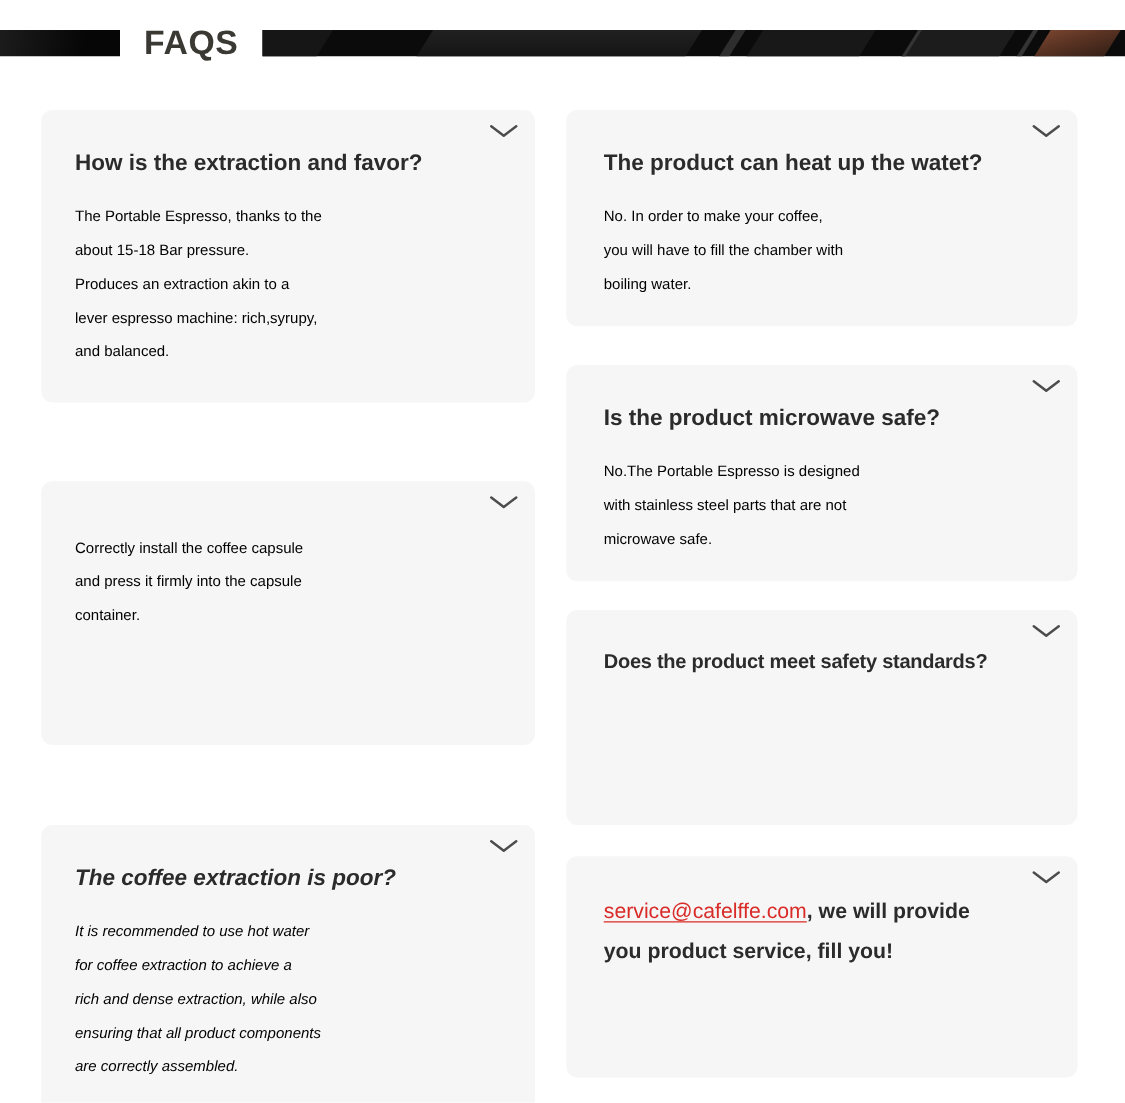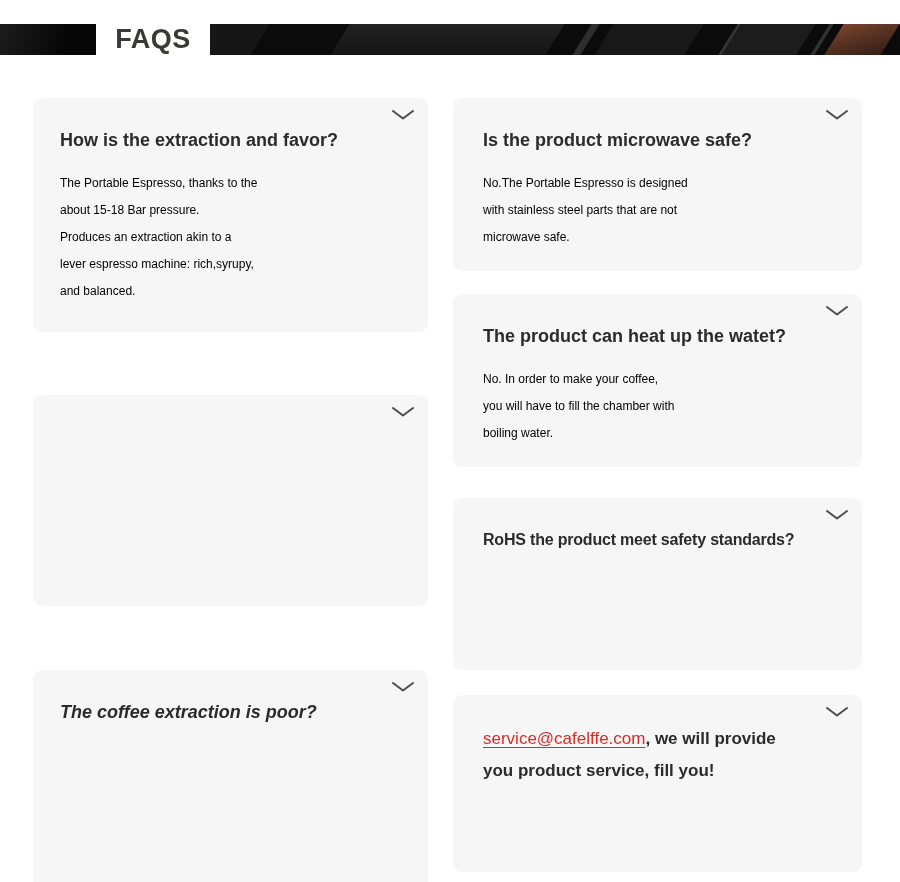--- a/index.html
+++ b/index.html
@@ -8,21 +8,21 @@
     height: 882px;
     background: #ffffff;
     font-family: "Liberation Sans", sans-serif;
     overflow: hidden;
     position: relative;
   }
 
   
   .banner {
     display: flex;
-    height: 31px;
+    height: 21px;
     margin-top: 24px;
   }
   .banner-left {
     width: 96px;
     background: linear-gradient(100deg, #1c1c1c 0%, #060606 70%);
   }
   .banner-label {
     width: 114px;
     display: flex;
     align-items: center;
@@ -155,58 +155,66 @@
 about 15-18 Bar pressure.
 Produces an extraction akin to a
 lever espresso machine: rich,syrupy,
 and balanced.</p>
     </div>
 
     <div class="card mL2">
       <svg class="chev" viewBox="0 0 26 13">
         <polyline points="3,3 13,10.5 23,3" fill="none" stroke="#4c4c4c" stroke-width="2" stroke-linecap="round" stroke-linejoin="round"></polyline>
       </svg>
+      <p class="a">Correctly install the coffee capsule
+and press it firmly into the capsule
+container.</p>
     </div>
 
     <div class="card mL3">
       <svg class="chev" viewBox="0 0 26 13">
         <polyline points="3,3 13,10.5 23,3" fill="none" stroke="#4c4c4c" stroke-width="2" stroke-linecap="round" stroke-linejoin="round"></polyline>
       </svg>
       <p class="q">The coffee extraction is poor?</p>
+      <p class="a">It is recommended to use hot water
+for coffee extraction to achieve a
+rich and dense extraction, while also
+ensuring that all product components
+are correctly assembled.</p>
     </div>
 
   </div>
 
   <div class="col col-right">
+
+    <div class="card mR1">
+      <svg class="chev" viewBox="0 0 26 13">
+        <polyline points="3,3 13,10.5 23,3" fill="none" stroke="#4c4c4c" stroke-width="2" stroke-linecap="round" stroke-linejoin="round"></polyline>
+      </svg>
+      <p class="q">The product can heat up the watet?</p>
+      <p class="a">No. In order to make your coffee,
+you will have to fill the chamber with
+boiling water.</p>
+    </div>
 
     <div class="card mR2">
       <svg class="chev" viewBox="0 0 26 13">
         <polyline points="3,3 13,10.5 23,3" fill="none" stroke="#4c4c4c" stroke-width="2" stroke-linecap="round" stroke-linejoin="round"></polyline>
       </svg>
       <p class="q">Is the product microwave safe?</p>
       <p class="a">No.The Portable Espresso is designed
 with stainless steel parts that are not
 microwave safe.</p>
     </div>
 
-    <div class="card mR1">
-      <svg class="chev" viewBox="0 0 26 13">
-        <polyline points="3,3 13,10.5 23,3" fill="none" stroke="#4c4c4c" stroke-width="2" stroke-linecap="round" stroke-linejoin="round"></polyline>
-      </svg>
-      <p class="q">The product can heat up the watet?</p>
-      <p class="a">No. In order to make your coffee,
-you will have to fill the chamber with
-boiling water.</p>
-    </div>
-
     <div class="card mR3">
       <svg class="chev" viewBox="0 0 26 13">
         <polyline points="3,3 13,10.5 23,3" fill="none" stroke="#4c4c4c" stroke-width="2" stroke-linecap="round" stroke-linejoin="round"></polyline>
       </svg>
-      <p class="q q-sm">RoHS the product meet safety standards?</p>
+      <p class="q q-sm">Does the product meet safety standards?</p>
     </div>
 
     <div class="card mR4">
       <svg class="chev" viewBox="0 0 26 13">
         <polyline points="3,3 13,10.5 23,3" fill="none" stroke="#4c4c4c" stroke-width="2" stroke-linecap="round" stroke-linejoin="round"></polyline>
       </svg>
       <p class="contact-text"><a class="email" href="#">service@cafelffe.com</a><span>, we will provide
 you product service, fill you!</span></p>
     </div>
 

